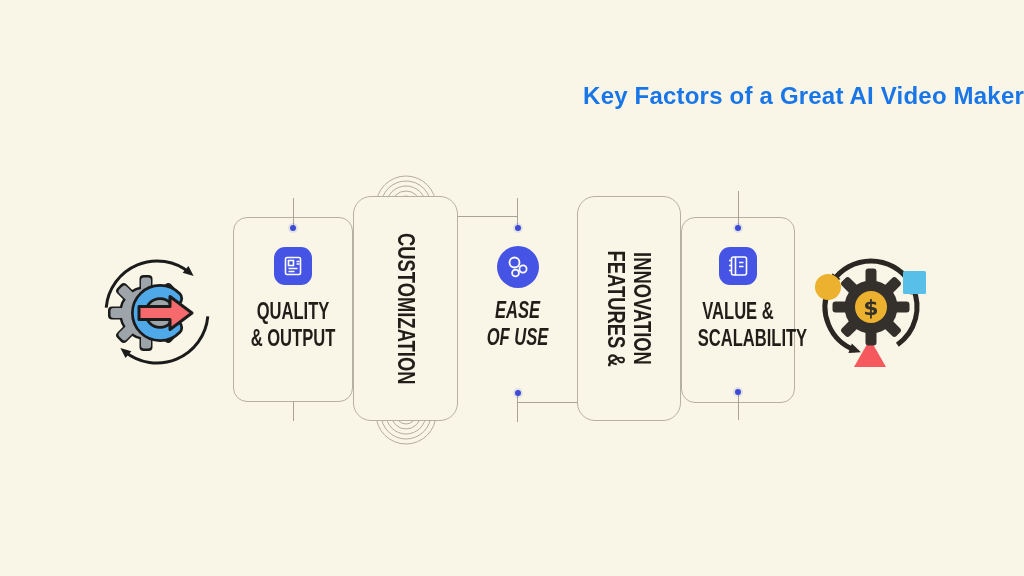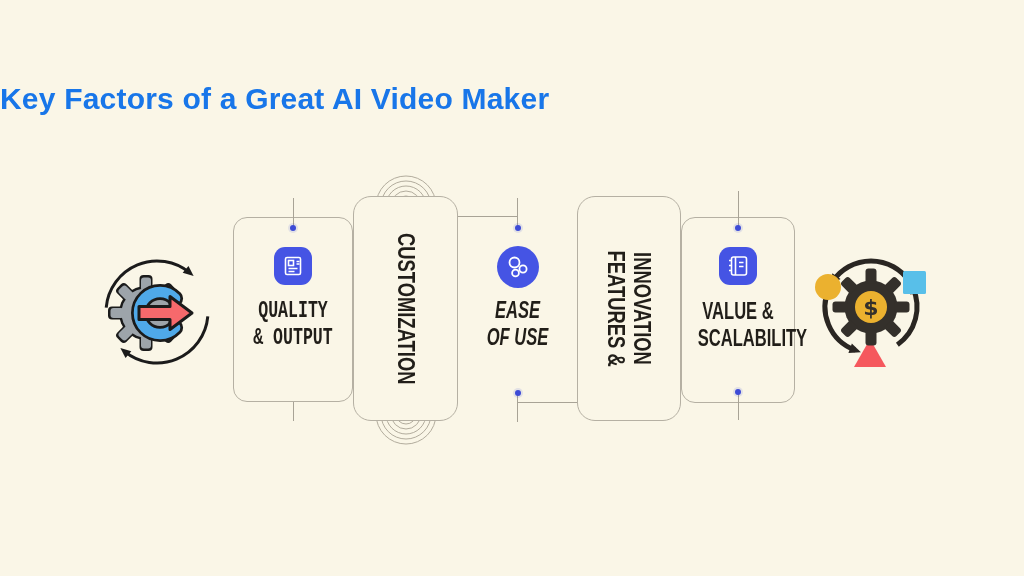--- a/index.html
+++ b/index.html
@@ -1,26 +1,26 @@
 <!DOCTYPE html>
 <html><head>
 <meta charset="utf-8">
 <style>
   html,body{margin:0;padding:0;}
   body{font-family:"Liberation Sans",sans-serif;}
   #stage{position:relative;width:1024px;height:576px;background:#FAF6E7;overflow:hidden;}
 
-  .page-title{position:absolute;left:0;top:82px;width:1024px;text-align:left;
-    font-size:30px;font-weight:bold;color:#1876E9;letter-spacing:.2px;}
+  .page-title{position:absolute;left:0;top:82px;width:1024px;text-align:right;
+    font-size:24px;font-weight:bold;color:#1876E9;letter-spacing:.2px;}
 
   
   .card{position:absolute;background:#FAF6E7;border:1.5px solid #B5B0A3;border-radius:14px;z-index:2;box-sizing:border-box;}
   .card.tall{border-radius:18px;display:flex;align-items:center;justify-content:center;}
   .card.noborder{border:none;background:transparent;font-style:italic;}
-  #card-quality{left:233px;top:217px;width:120px;height:185px;font-family:Liberation Mono, monospace;}
+  #card-quality{left:233px;top:217px;width:120px;height:185px;}
   #card-customization{left:353px;top:196px;width:105px;height:225px;}
   #card-ease{left:458px;top:217px;width:119px;height:185px;}
   #card-features{left:577px;top:196px;width:104px;height:225px;}
   #card-value{left:681px;top:217px;width:114px;height:186px;}
 
   .hlabel{position:absolute;left:0;top:80px;width:100%;text-align:center;white-space:pre-line;
     font-weight:bold;font-size:23px;line-height:1.16;color:#211E19;transform:scaleX(.72);}
   .vlabel{writing-mode:vertical-lr;text-orientation:mixed;white-space:pre-line;text-align:center;
     font-weight:bold;font-size:23px;line-height:1.15;color:#211E19;transform:scaleY(.8);}
 

